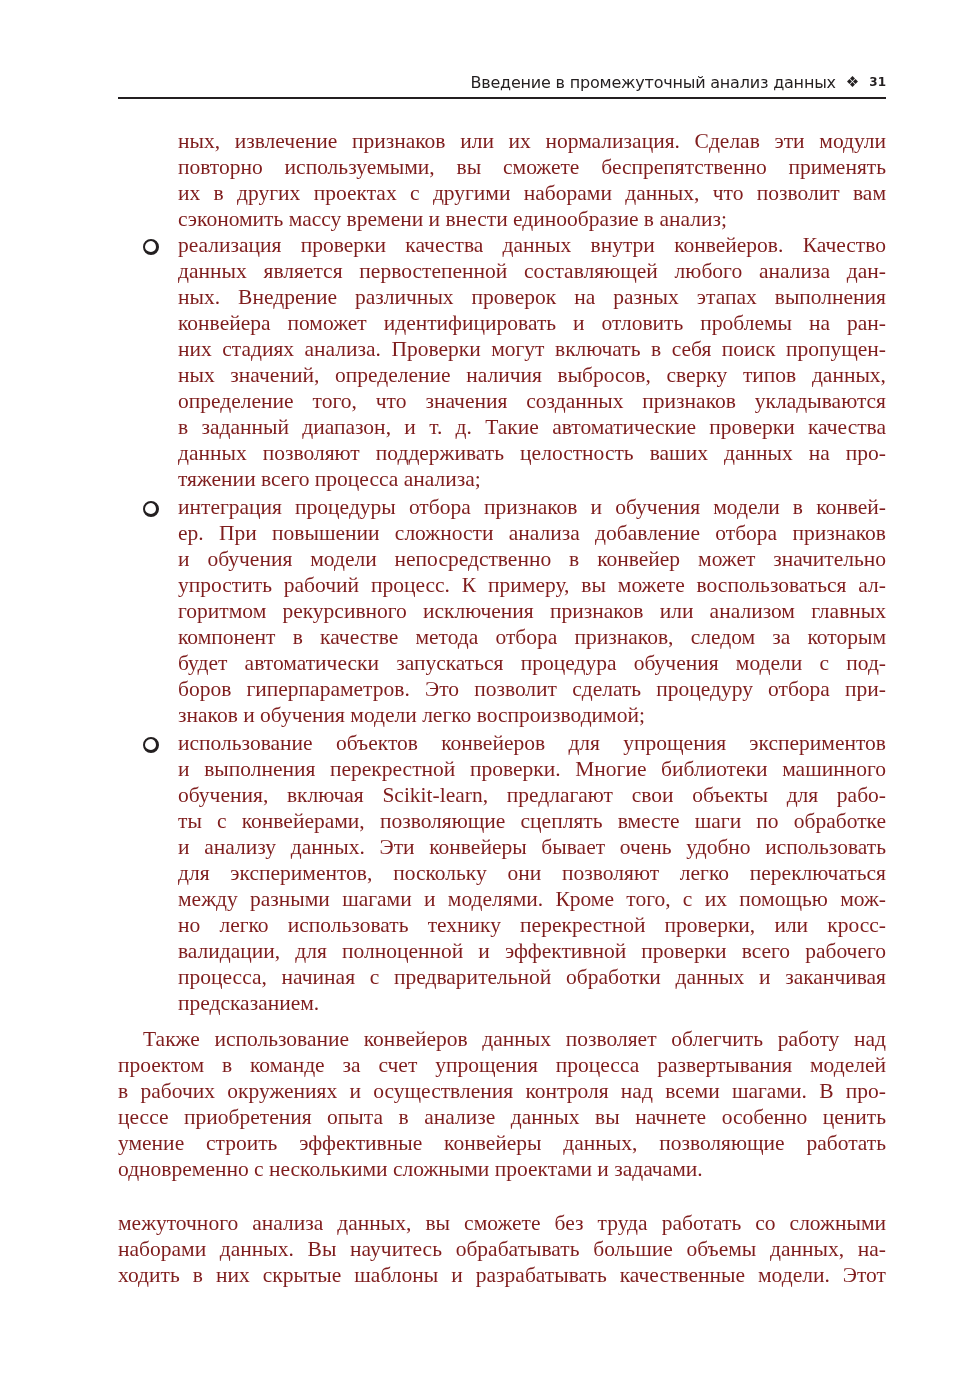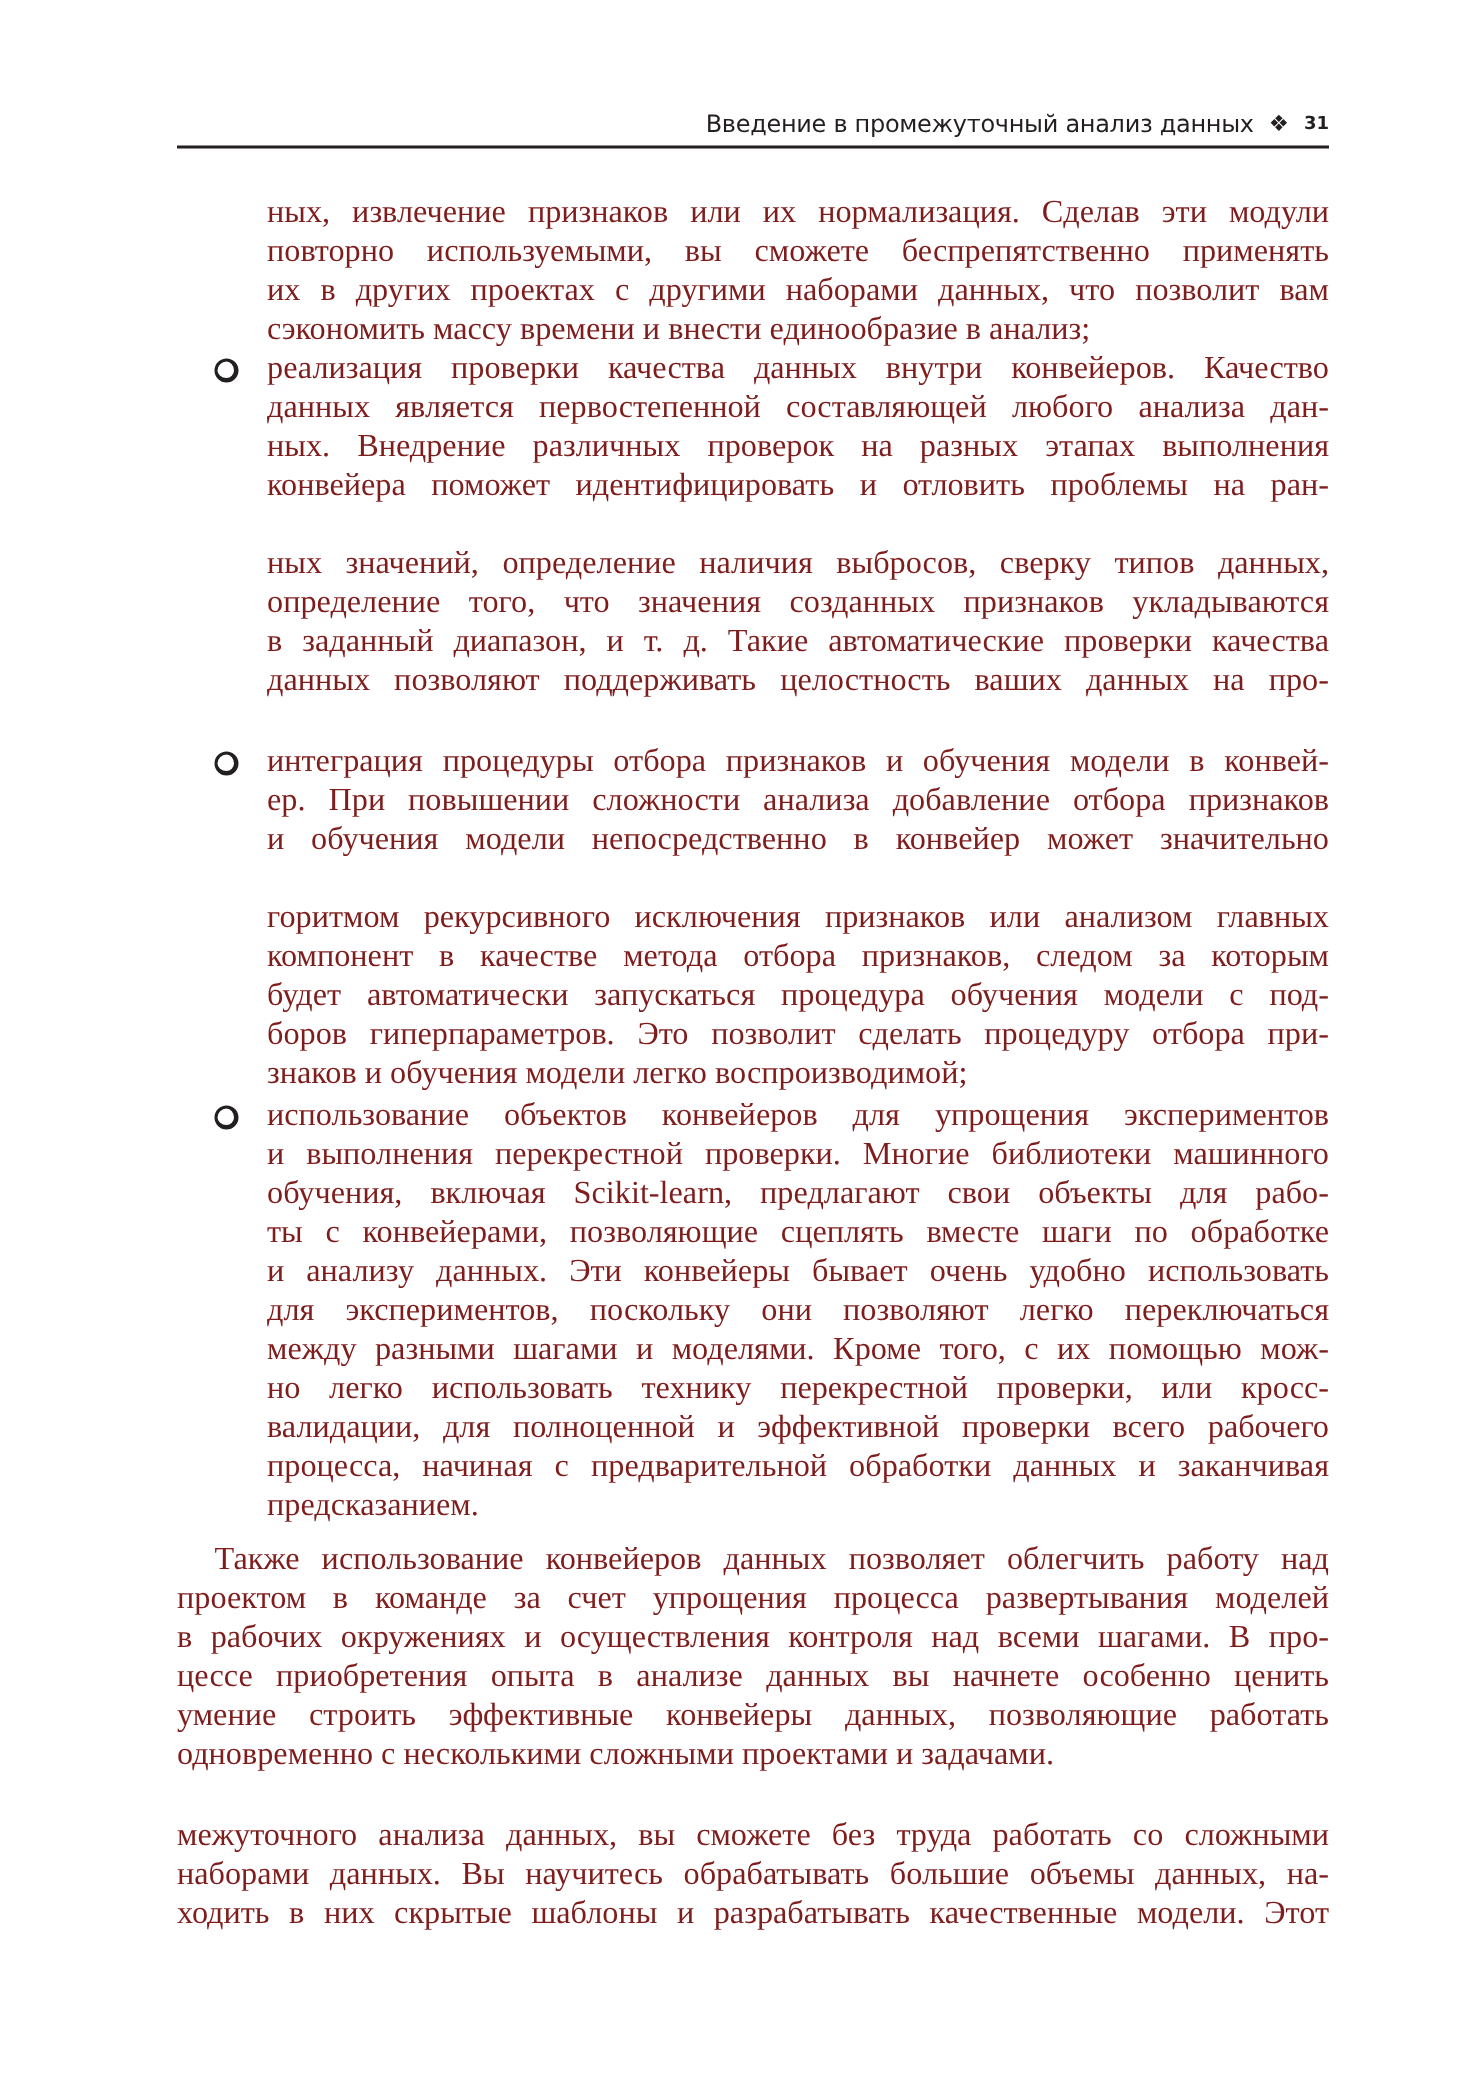--- a/index.html
+++ b/index.html
@@ -108,29 +108,32 @@
   <div class="line ind" style="top: 128px;">ных, извлечение признаков или их нормализация. Сделав эти модули</div>
   <div class="line ind" style="top: 154px;">повторно используемыми, вы сможете беспрепятственно применять</div>
   <div class="line ind" style="top: 180px;">их в других проектах с другими наборами данных, что позволит вам</div>
   <div class="line ind last" style="top: 206px;">сэкономить массу времени и внести единообразие в анализ;</div>
 
   <div class="bullet" style="top:239px"></div>
   <div class="line ind" style="top: 232px;">реализация проверки качества данных внутри конвейеров. Качество</div>
   <div class="line ind" style="top: 258px;">данных является первостепенной составляющей любого анализа дан-</div>
   <div class="line ind" style="top: 284px;">ных. Внедрение различных проверок на разных этапах выполнения</div>
   <div class="line ind" style="top: 310px;">конвейера поможет идентифицировать и отловить проблемы на ран-</div>
+  <div class="line ind" style="top: 336px;">них стадиях анализа. Проверки могут включать в себя поиск пропущен-</div>
   <div class="line ind" style="top: 362px;">ных значений, определение наличия выбросов, сверку типов данных,</div>
   <div class="line ind" style="top: 388px;">определение того, что значения созданных признаков укладываются</div>
   <div class="line ind" style="top: 414px;">в заданный диапазон, и т. д. Такие автоматические проверки качества</div>
   <div class="line ind" style="top: 440px;">данных позволяют поддерживать целостность ваших данных на про-</div>
+  <div class="line ind last" style="top: 466px;">тяжении всего процесса анализа;</div>
 
   <div class="bullet" style="top:501px"></div>
   <div class="line ind" style="top: 494px;">интеграция процедуры отбора признаков и обучения модели в конвей-</div>
   <div class="line ind" style="top: 520px;">ер. При повышении сложности анализа добавление отбора признаков</div>
   <div class="line ind" style="top: 546px;">и обучения модели непосредственно в конвейер может значительно</div>
+  <div class="line ind" style="top: 572px;">упростить рабочий процесс. К примеру, вы можете воспользоваться ал-</div>
   <div class="line ind" style="top: 598px;">горитмом рекурсивного исключения признаков или анализом главных</div>
   <div class="line ind" style="top: 624px;">компонент в качестве метода отбора признаков, следом за которым</div>
   <div class="line ind" style="top: 650px;">будет автоматически запускаться процедура обучения модели с под-</div>
   <div class="line ind" style="top: 676px;">боров гиперпараметров. Это позволит сделать процедуру отбора при-</div>
   <div class="line ind last" style="top: 702px;">знаков и обучения модели легко воспроизводимой;</div>
 
   <div class="bullet" style="top:737px"></div>
   <div class="line ind" style="top: 730px;">использование объектов конвейеров для упрощения экспериментов</div>
   <div class="line ind" style="top: 756px;">и выполнения перекрестной проверки. Многие библиотеки машинного</div>
   <div class="line ind" style="top: 782px;">обучения, включая Scikit-learn, предлагают свои объекты для рабо-</div>

